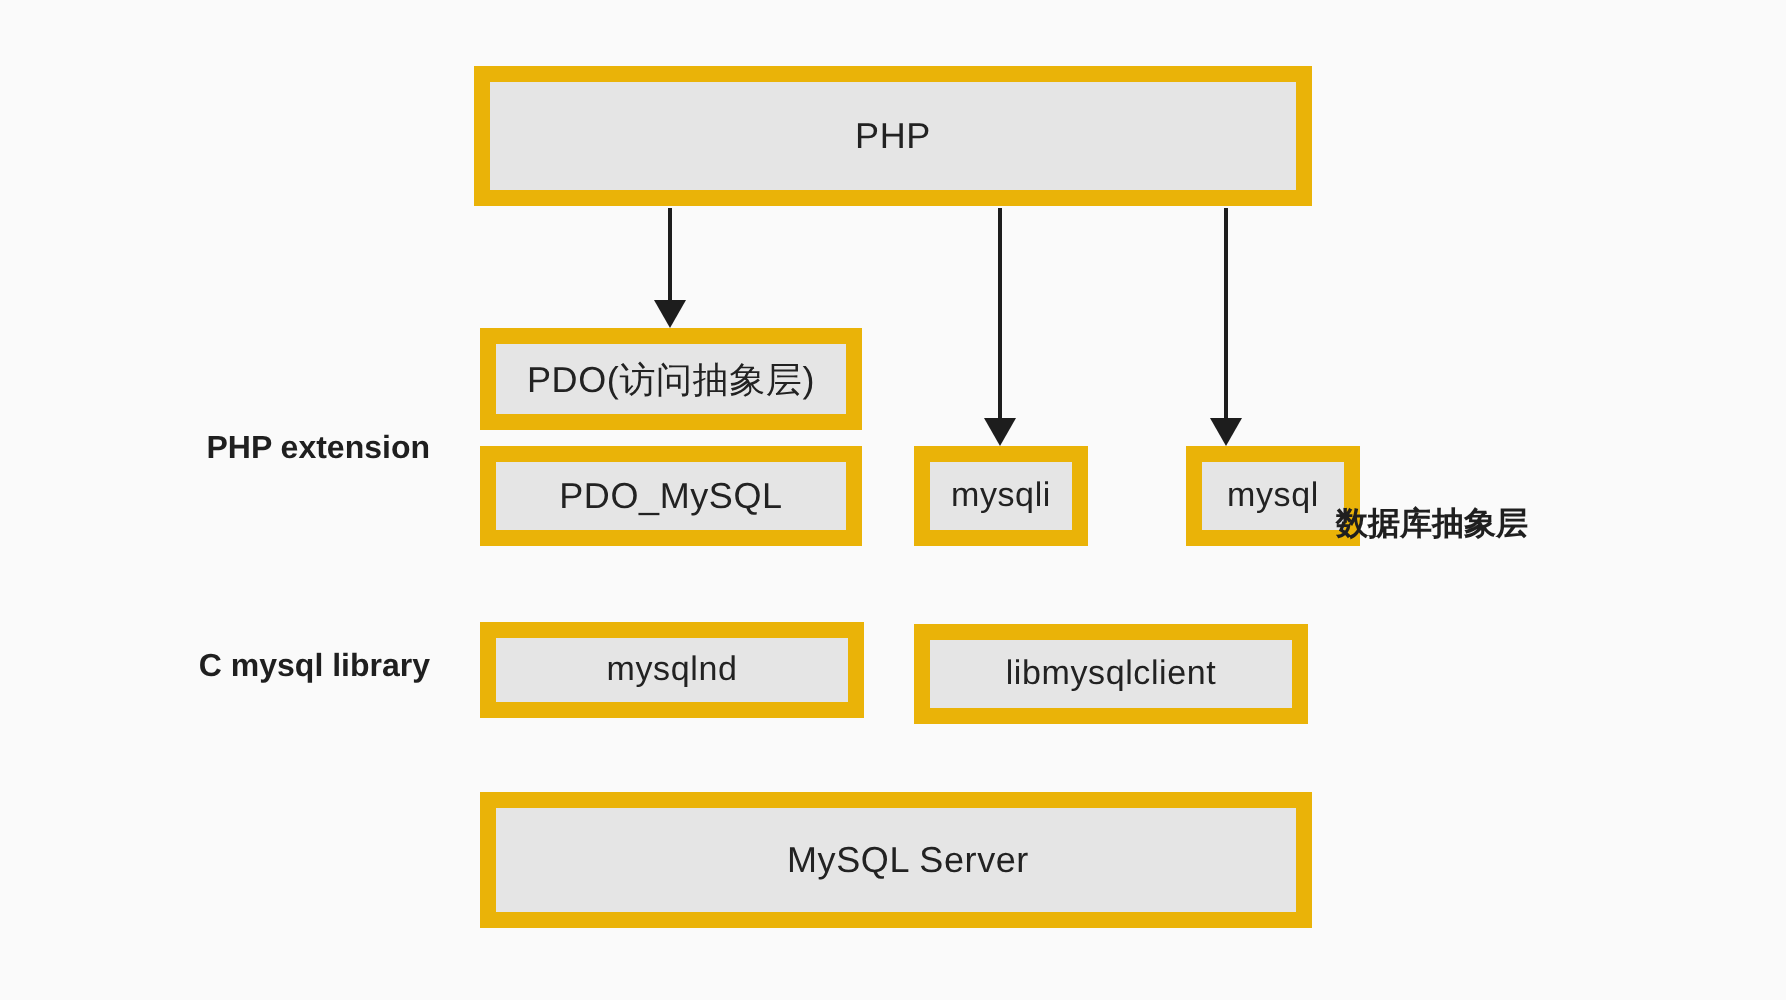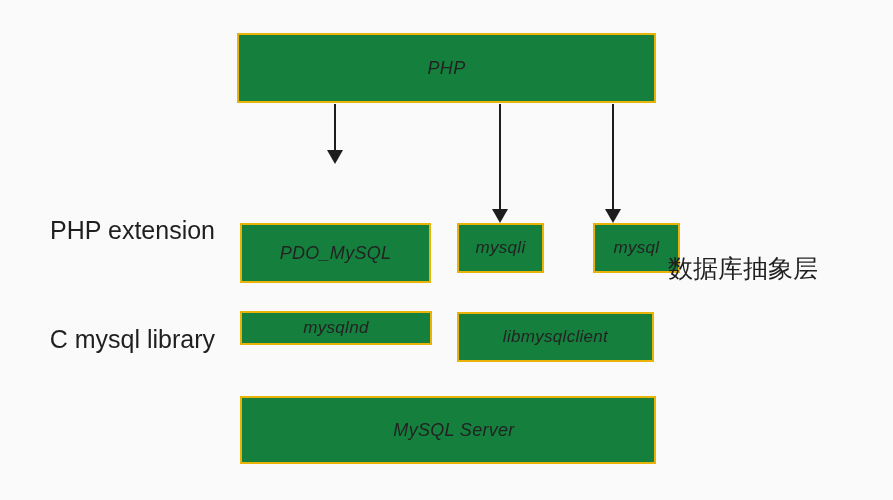--- a/index.html
+++ b/index.html
@@ -12,36 +12,36 @@
     width: 893px;
     height: 500px;
     background: #fafafa;
     font-family: "Liberation Sans", "DejaVu Sans", sans-serif;
     color: #222222;
     overflow: hidden;
   }
   .node {
     position: absolute;
     box-sizing: border-box;
-    border: 2px solid #eab308;
-    background: #15803d;
+    border: 8px solid #eab308;
+    background: #e5e5e5;
     display: flex;
     align-items: center;
     justify-content: center;
     font-size: 18px;
     letter-spacing: 0.3px;
     color: #222222;
     white-space: nowrap;
-    font-style: italic;
   }
   .side-label {
     position: absolute;
-    font-size: 25px;
+    font-size: 16px;
     color: #1f1f1f;
     white-space: nowrap;
+    font-weight: bold;
   }
   .right-align {
     text-align: right;
   }
   .arrow-line {
     position: absolute;
     width: 2px;
     background: #1d1d1d;
   }
   .arrow-head {
@@ -49,24 +49,24 @@
     width: 0;
     height: 0;
     border-left: 8px solid transparent;
     border-right: 8px solid transparent;
     border-top: 14px solid #1d1d1d;
   }
 
   
   #node-php            { left: 237px; top: 33px;  width: 419px; height: 70px; }
   #node-pdo            { left: 240px; top: 164px; width: 191px; height: 51px; }
-  #node-pdo-mysql      { left: 240px; top: 223px; width: 191px; height: 60px; }
+  #node-pdo-mysql      { left: 240px; top: 223px; width: 191px; height: 50px; }
   #node-mysqli         { left: 457px; top: 223px; width: 87px;  height: 50px; font-size: 17px; text-align: center; }
   #node-mysql          { left: 569px; top: 223px; width: 87px;  height: 50px; font-size: 17px; margin-left: 24px; }
-  #node-mysqlnd        { left: 240px; top: 311px; width: 192px; height: 34px; font-size: 17px; }
+  #node-mysqlnd        { left: 240px; top: 311px; width: 192px; height: 48px; font-size: 17px; }
   #node-libmysqlclient { left: 457px; top: 312px; width: 197px; height: 50px; font-size: 17px; }
   #node-mysql-server   { left: 240px; top: 396px; width: 416px; height: 68px; padding-left: 12px; }
 
   #label-php-extension   { left: 0;   top: 216px; width: 215px; }
   #label-c-client-library{ left: 0;   top: 325px; width: 215px; }
   #label-db-abstraction  { left: 668px; top: 252px; }
 
   #arrow-line-pdo    { left: 334px; top: 104px; height: 47px; }
   #arrow-head-pdo    { left: 327px; top: 150px; }
   #arrow-line-mysqli { left: 499px; top: 104px; height: 106px; }
@@ -74,20 +74,21 @@
   #arrow-line-mysql  { left: 612px; top: 104px; height: 106px; }
   #arrow-head-mysql  { left: 605px; top: 209px; }
 </style>
 </head>
 <body>
 
 <div id="canvas">
 
   <div class="node" id="node-php">PHP</div>
 
+  <div class="node" id="node-pdo">PDO(访问抽象层)</div>
 
   <div class="node" id="node-pdo-mysql">PDO_MySQL</div>
 
   <div class="node" id="node-mysqli">mysqli</div>
 
   <div class="node" id="node-mysql">mysql</div>
 
   <div class="node" id="node-mysqlnd">mysqlnd</div>
 
   <div class="node" id="node-libmysqlclient">libmysqlclient</div>

